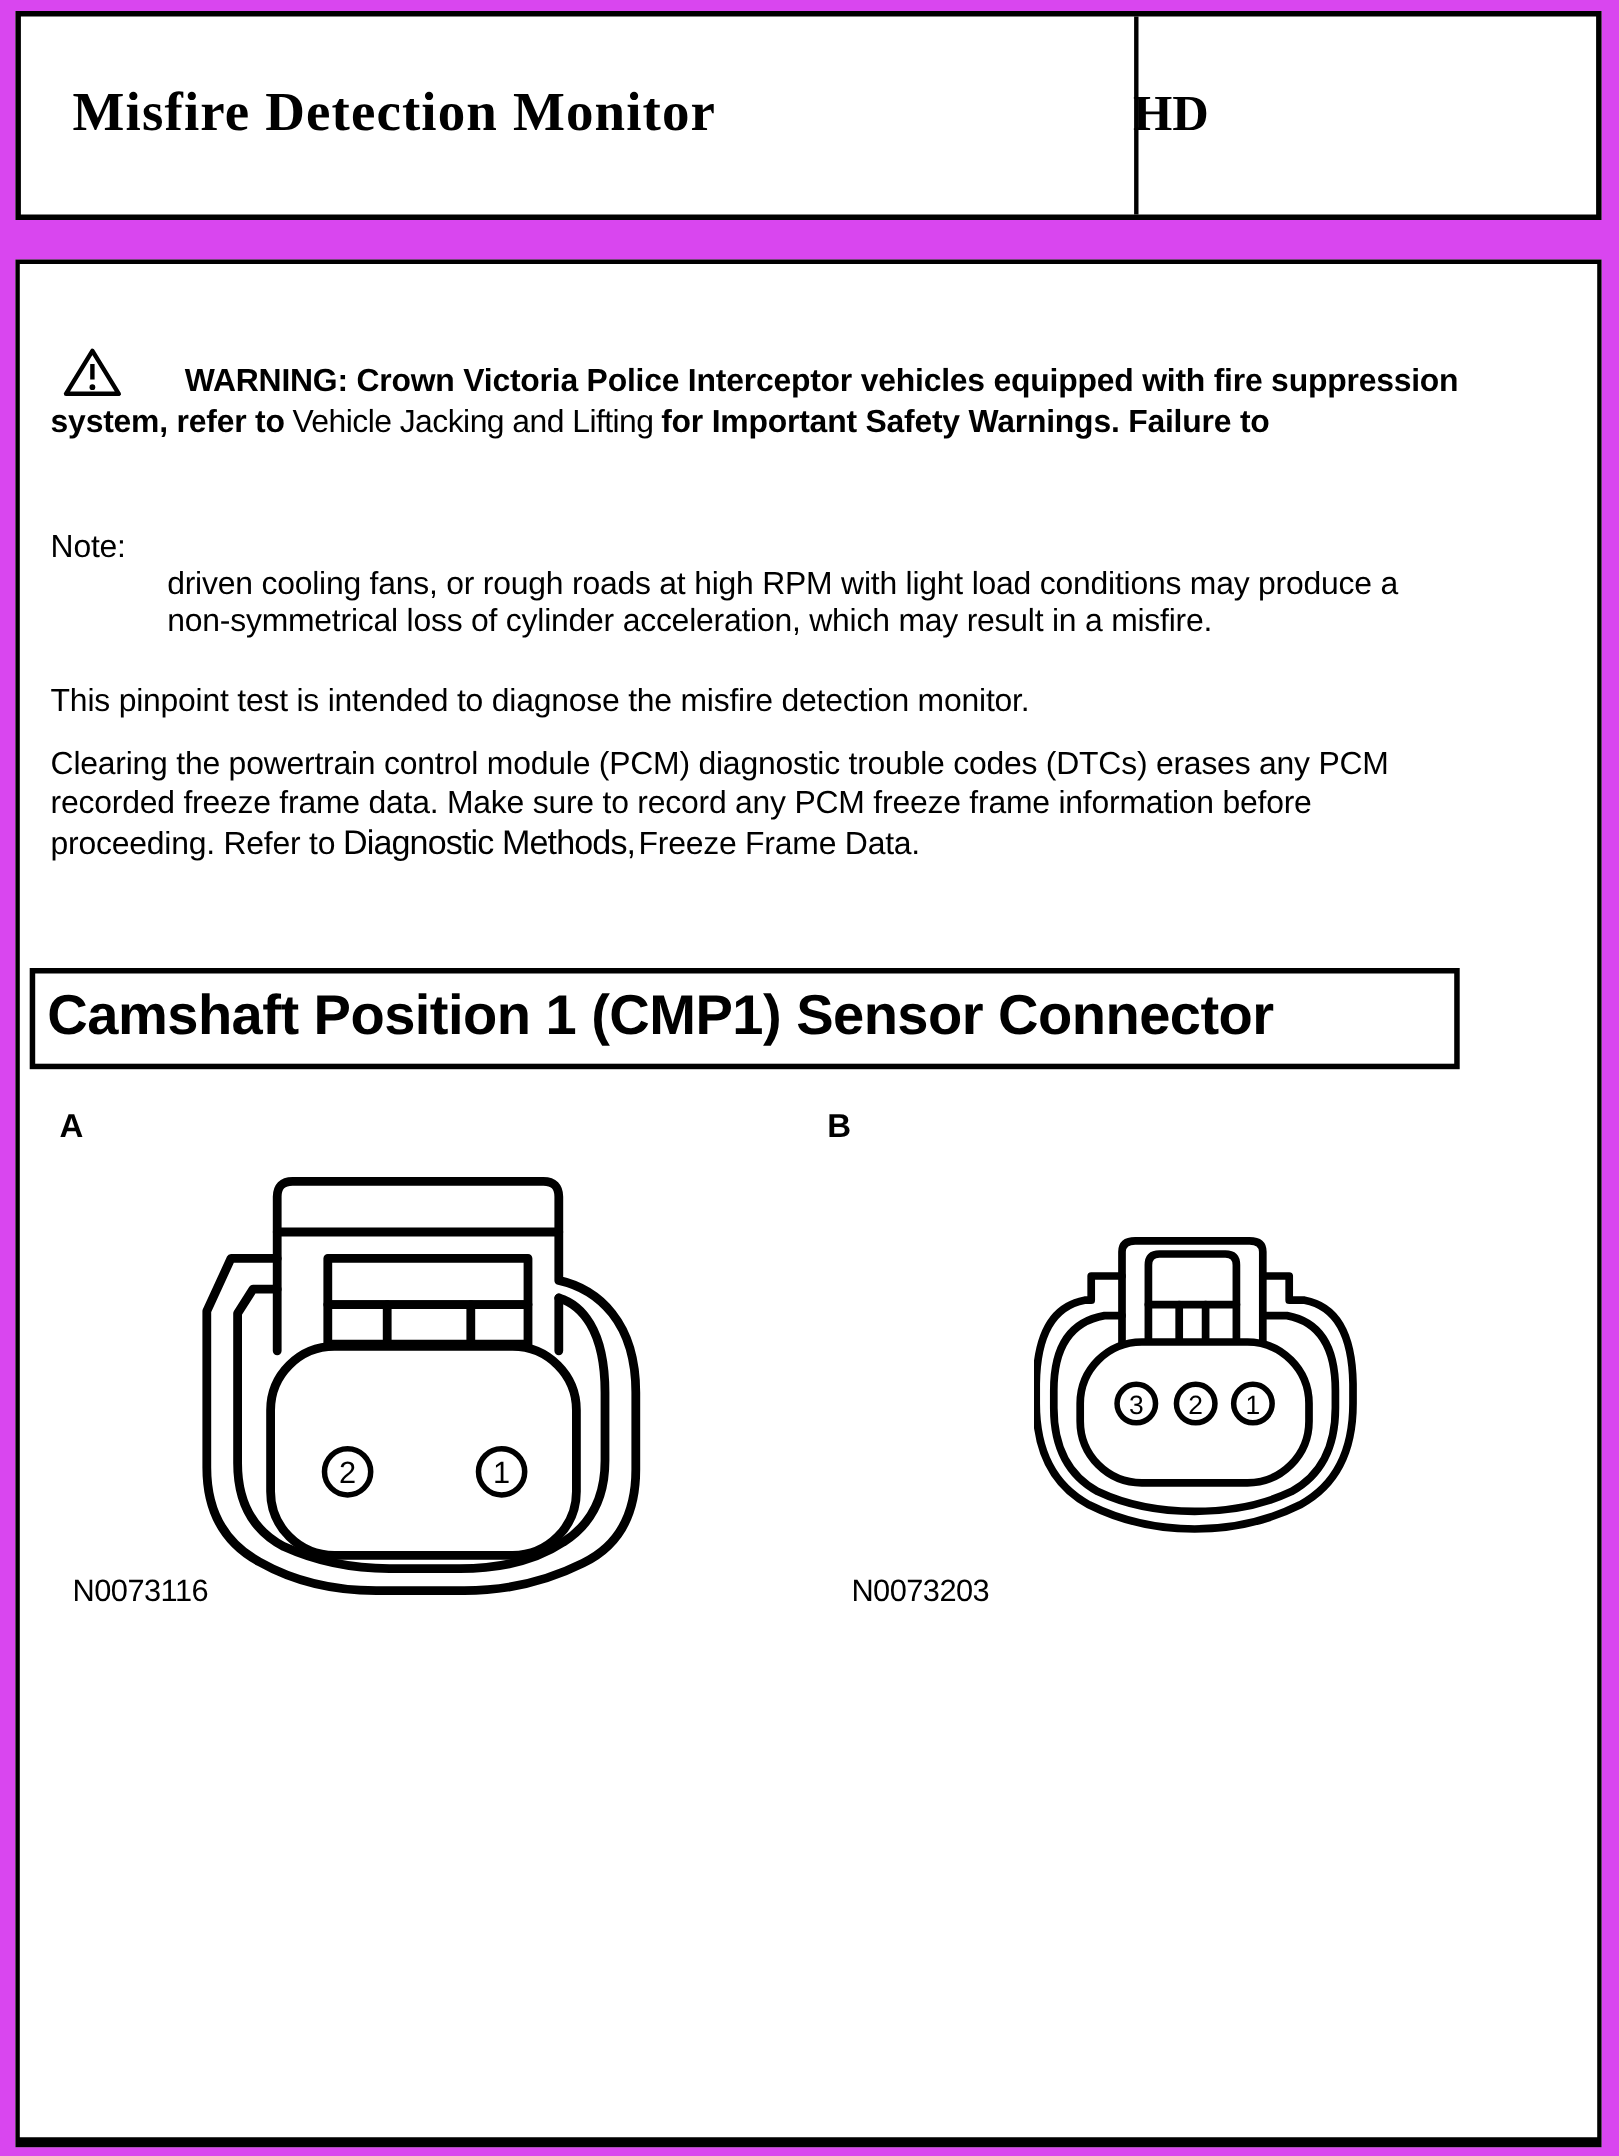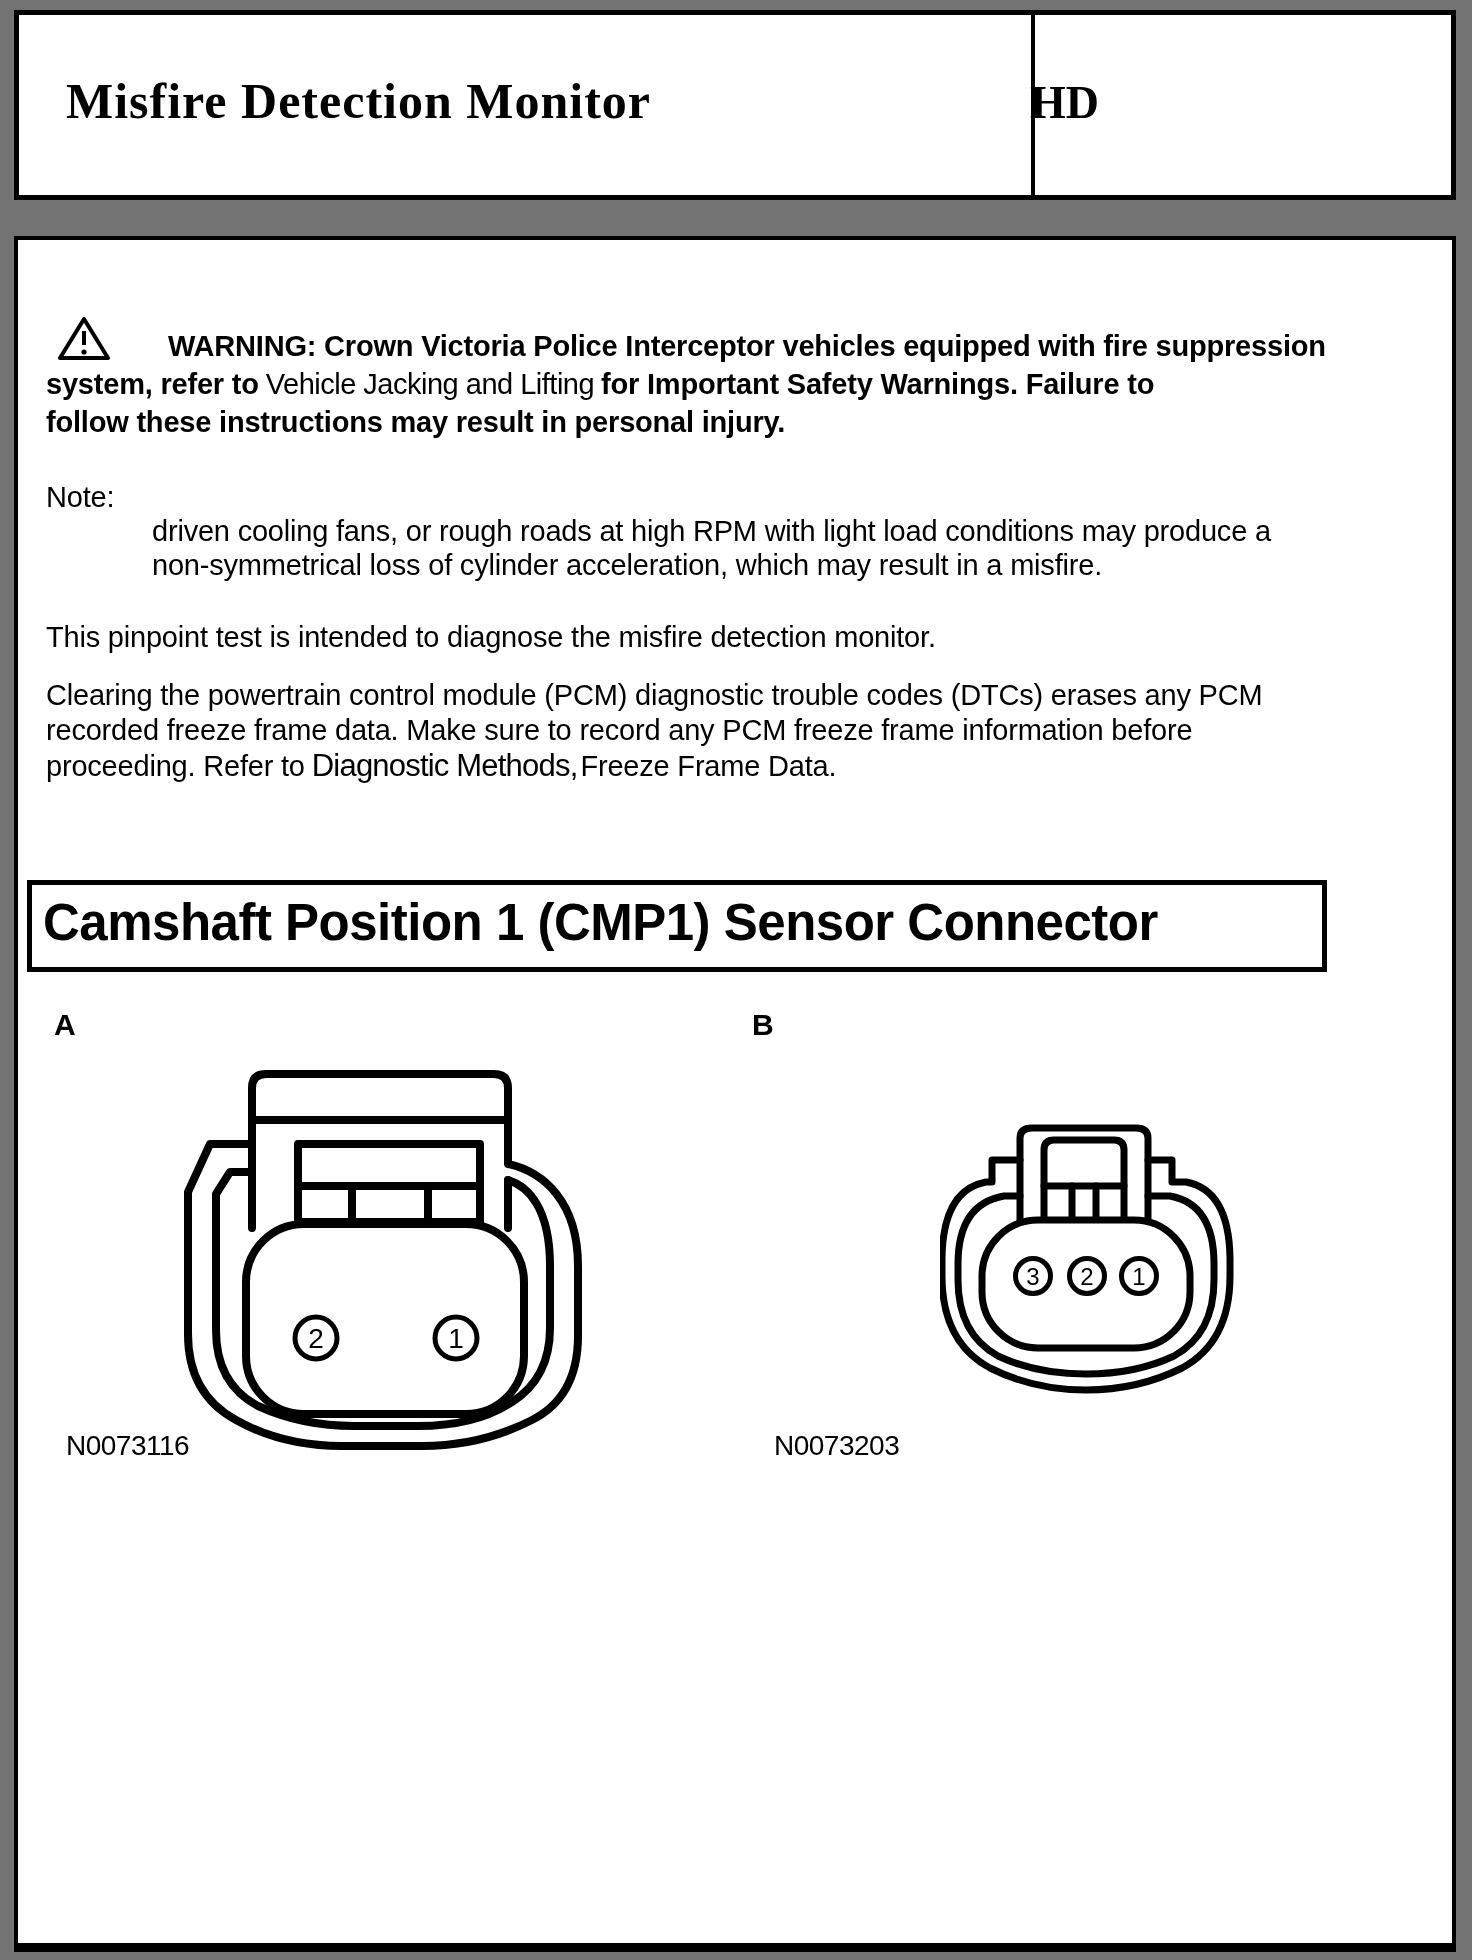--- a/index.html
+++ b/index.html
@@ -1,16 +1,16 @@
 <!DOCTYPE html>
 <html><head>
 <meta charset="utf-8">
 <style>
   html,body{margin:0;padding:0;background:#e8e8e8;}
-  .page{position:relative;width:1472px;height:1960px;background:#737373;color:#000;
+  .page{position:relative;width:1472px;height:1960px;background:#d946ef;color:#000;
         font-family:"Liberation Sans",sans-serif;overflow:hidden;}
   .box{position:absolute;border:5px solid #000;box-sizing:border-box;background:#fff;}
   .header-box{left:14px;top:10px;width:1442px;height:190px;}
   .content-box{left:14px;top:236px;width:1442px;height:1716px;border-width:4px;border-bottom-width:9px;}
   .header-title{position:absolute;left:66px;top:72px;font-family:"Liberation Serif",serif;
         font-weight:bold;font-size:50px;letter-spacing:1px;white-space:nowrap;}
   .header-divider{position:absolute;left:1012px;top:0;width:4px;height:180px;background:#000;}
   .header-code{position:absolute;left:1030px;top:76px;width:412px;text-align:left;
         font-family:"Liberation Serif",serif;font-weight:bold;font-size:46px;}
   .t{position:absolute;font-size:29px;line-height:33px;white-space:nowrap;letter-spacing:-0.2px;}
@@ -39,21 +39,20 @@
 
   <div class="box content-box"></div>
 
   <svg class="warn-icon" width="56" height="50" viewBox="0 0 56 50">
     <path d="M28 5 L52 44 L4 44 Z" fill="none" stroke="#000" stroke-width="4" stroke-linejoin="round"></path>
     <line x1="28" y1="17" x2="28" y2="31" stroke="#000" stroke-width="4"></line>
     <circle cx="28" cy="38" r="2.6" fill="#000"></circle>
   </svg>
   <div class="t b" style="left:46px;top:368px"><span>system, refer to</span><span class="ref-light">Vehicle Jacking and Lifting</span><span>for Important Safety Warnings. Failure to</span></div>
   <div class="t b" style="left:168px;top:330px">WARNING: Crown Victoria Police Interceptor vehicles equipped with fire suppression</div>
-  <div class="t b" style="left:46px;top:406px">follow these instructions may result in personal injury.</div>
 
   <div class="t" style="left:46px;top:481px">Note:</div>
   <div class="t" style="left:152px;top:515px">driven cooling fans, or rough roads at high RPM with light load conditions may produce a</div>
   <div class="t" style="left:152px;top:549px">non-symmetrical loss of cylinder acceleration, which may result in a misfire.</div>
 
   <div class="t" style="left:46px;top:679px">Clearing the powertrain control module (PCM) diagnostic trouble codes (DTCs) erases any PCM</div>
   <div class="t" style="left:46px;top:621px">This pinpoint test is intended to diagnose the misfire detection monitor.</div>
   <div class="t" style="left:46px;top:714px">recorded freeze frame data. Make sure to record any PCM freeze frame information before</div>
   <div class="t" style="left:46px;top:749px"><span>proceeding. Refer to</span><span class="ref-light ref-cond">Diagnostic Methods,</span><span>Freeze Frame Data.</span></div>
 

